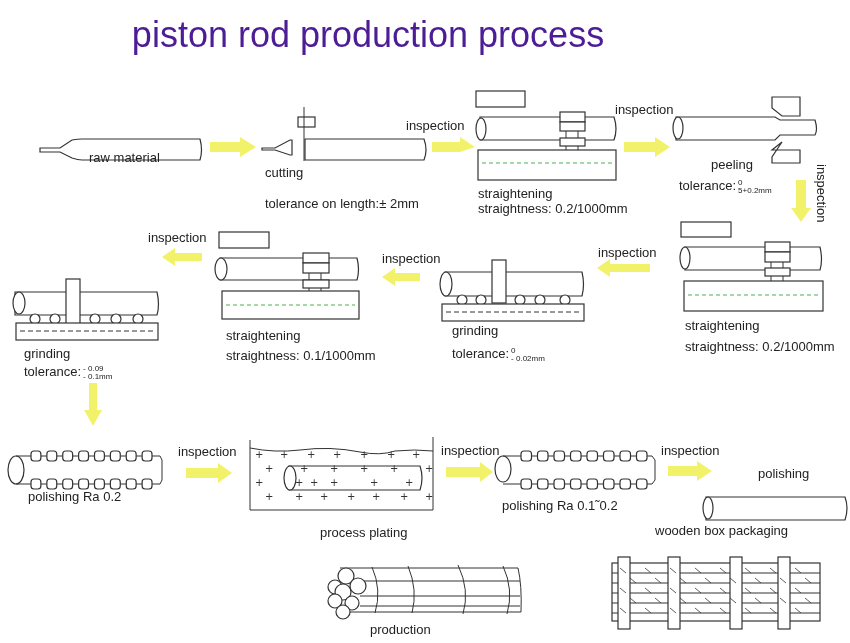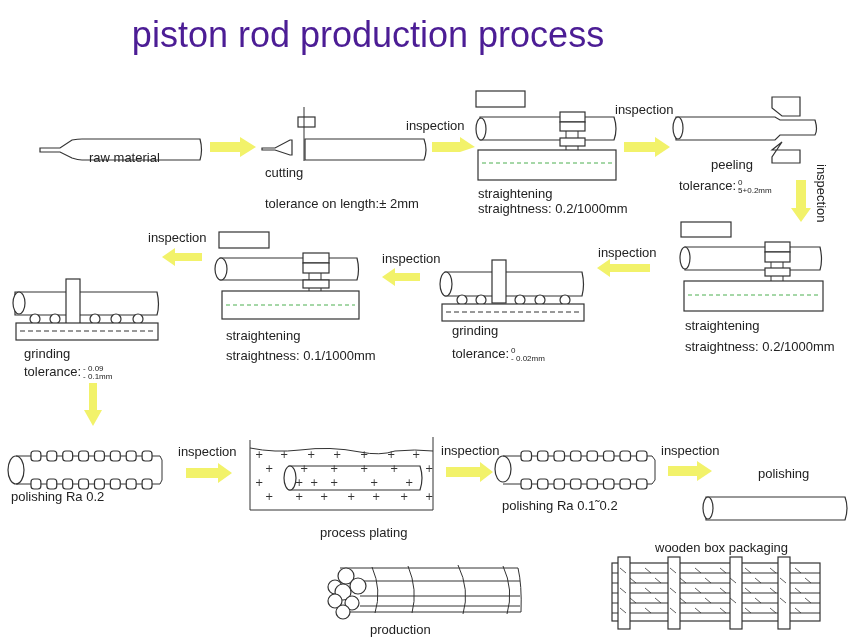--- a/index.html
+++ b/index.html
@@ -288,21 +288,21 @@
 <div class="lbl" style="left:685px;top:339px">straightness: 0.2/1000mm</div>
 <div class="lbl" style="left:598px;top:245px">inspection</div>
 <div class="lbl" style="left:452px;top:323px">grinding</div>
 <div class="lbl" style="left:452px;top:346px"><span>tolerance:</span><span class="sub"><span>0</span><br><span>- 0.02mm</span></span></div>
 <div class="lbl" style="left:382px;top:251px">inspection</div>
 <div class="lbl" style="left:226px;top:328px">straightening</div>
 <div class="lbl" style="left:226px;top:348px">straightness: 0.1/1000mm</div>
 <div class="lbl" style="left:148px;top:230px">inspection</div>
 <div class="lbl" style="left:24px;top:346px">grinding</div>
 <div class="lbl" style="left:24px;top:364px"><span>tolerance:</span><span class="sub"><span>- 0.09</span><br><span>- 0.1mm</span></span></div>
-<div class="lbl" style="left:11px;top:489px">polishing   Ra 0.2</div>
+<div class="lbl" style="left:28px;top:489px">polishing   Ra 0.2</div>
 <div class="lbl" style="left:178px;top:444px">inspection</div>
 <div class="lbl" style="left:320px;top:525px">process plating</div>
 <div class="lbl" style="left:441px;top:443px">inspection</div>
 <div class="lbl" style="left:502px;top:498px">polishing  Ra 0.1˜0.2</div>
 <div class="lbl" style="left:661px;top:443px">inspection</div>
 <div class="lbl" style="left:758px;top:466px">polishing</div>
-<div class="lbl" style="left:655px;top:540px">wooden box packaging</div>
+<div class="lbl" style="left:655px;top:523px">wooden box packaging</div>
 <div class="lbl" style="left:370px;top:622px">production</div>
 
 </body></html>

